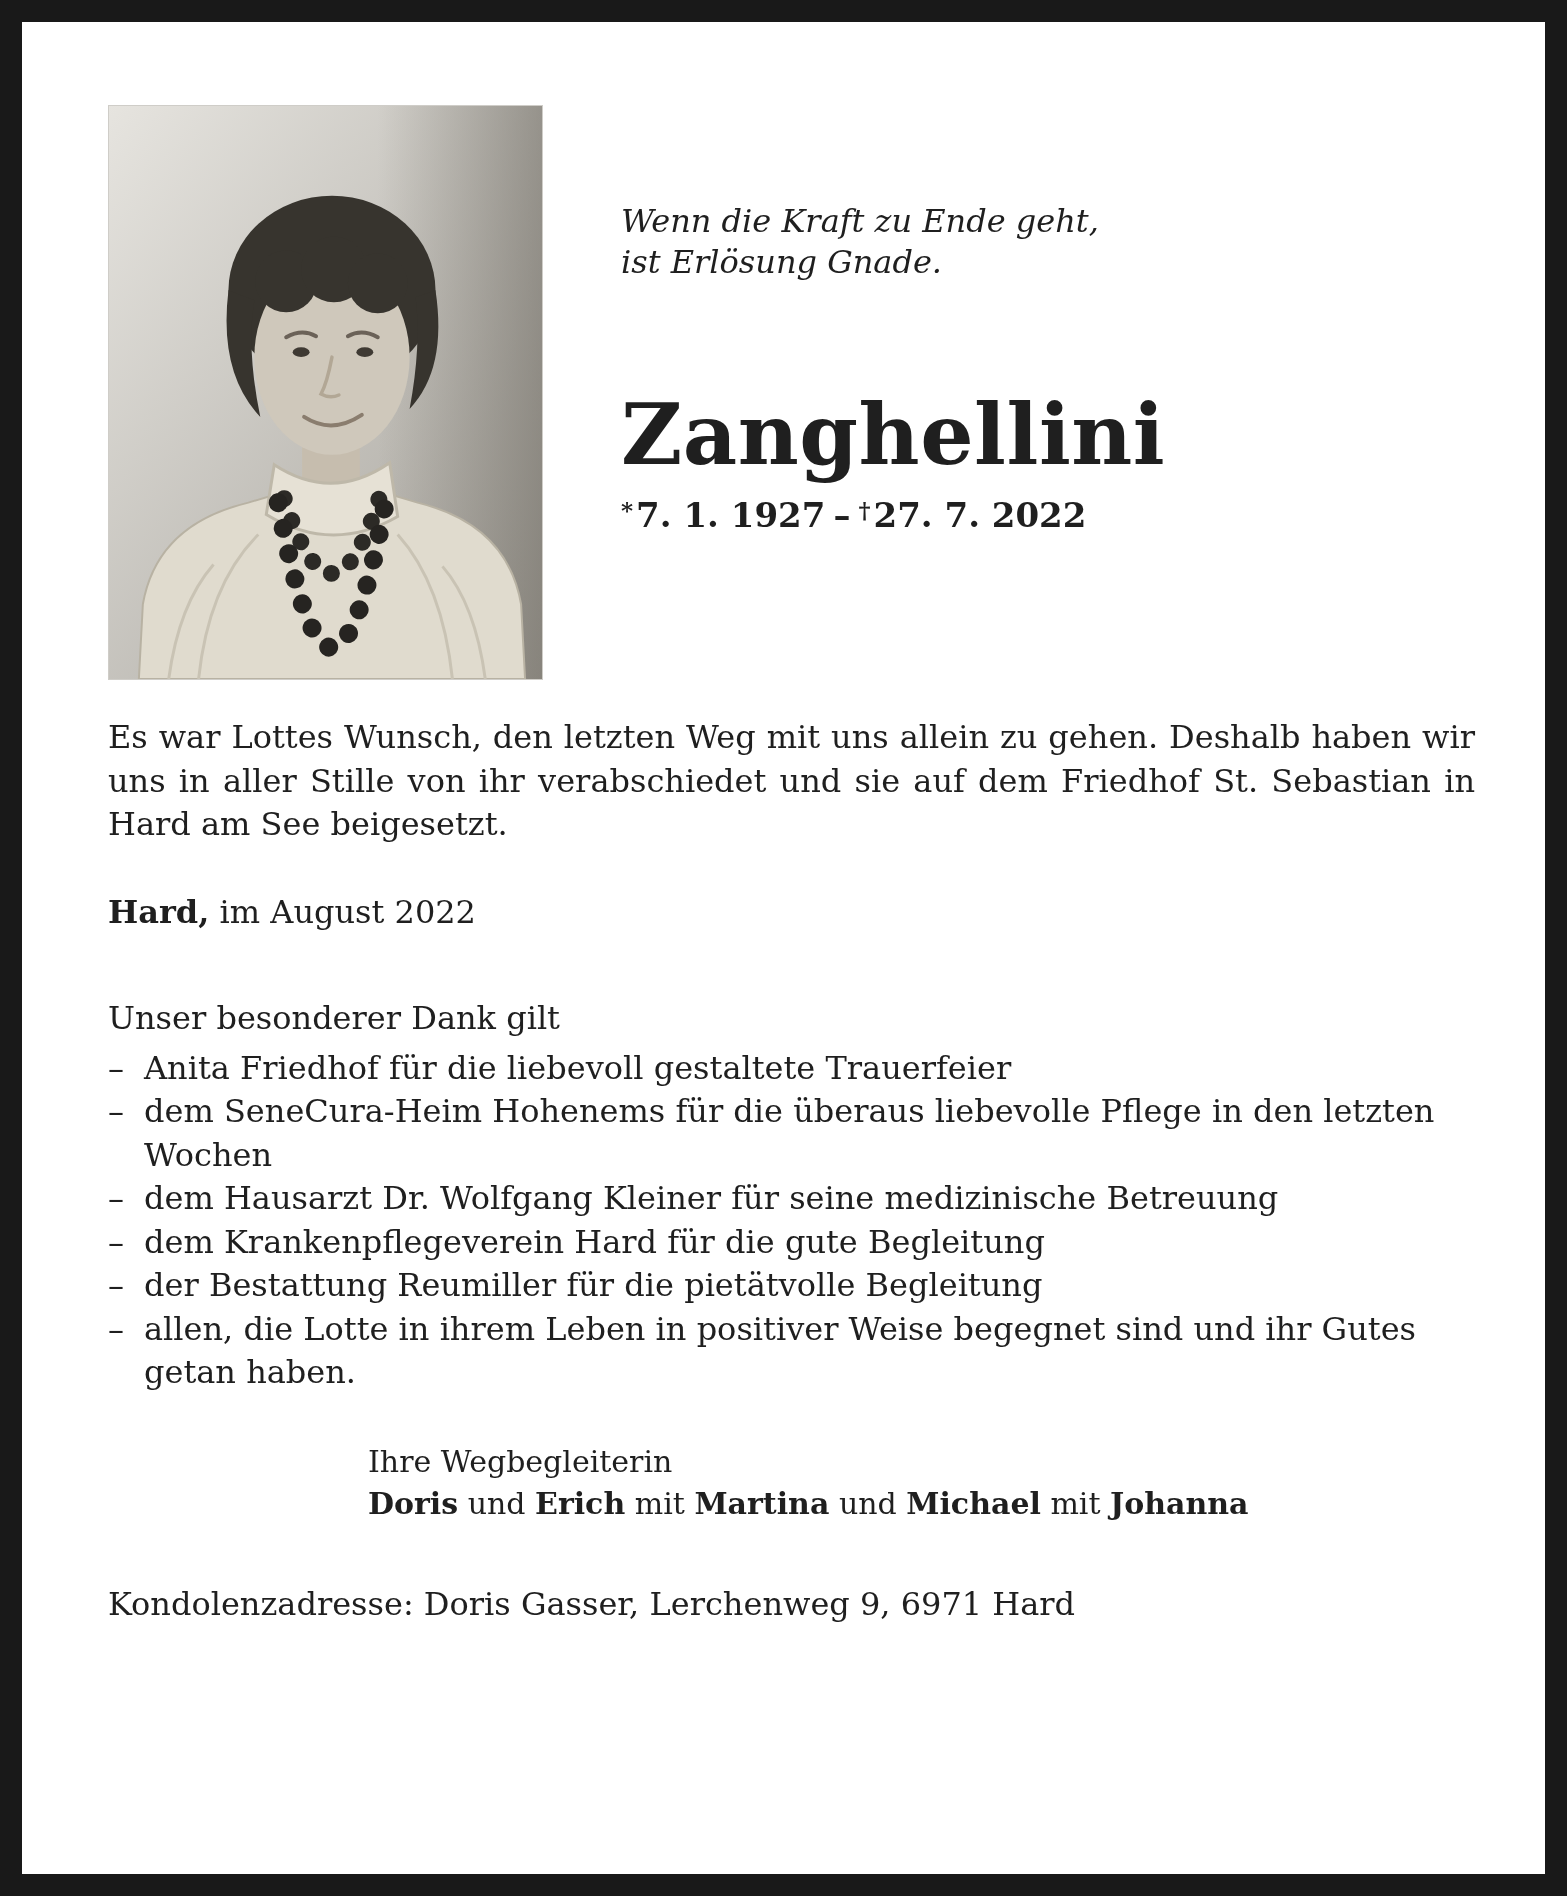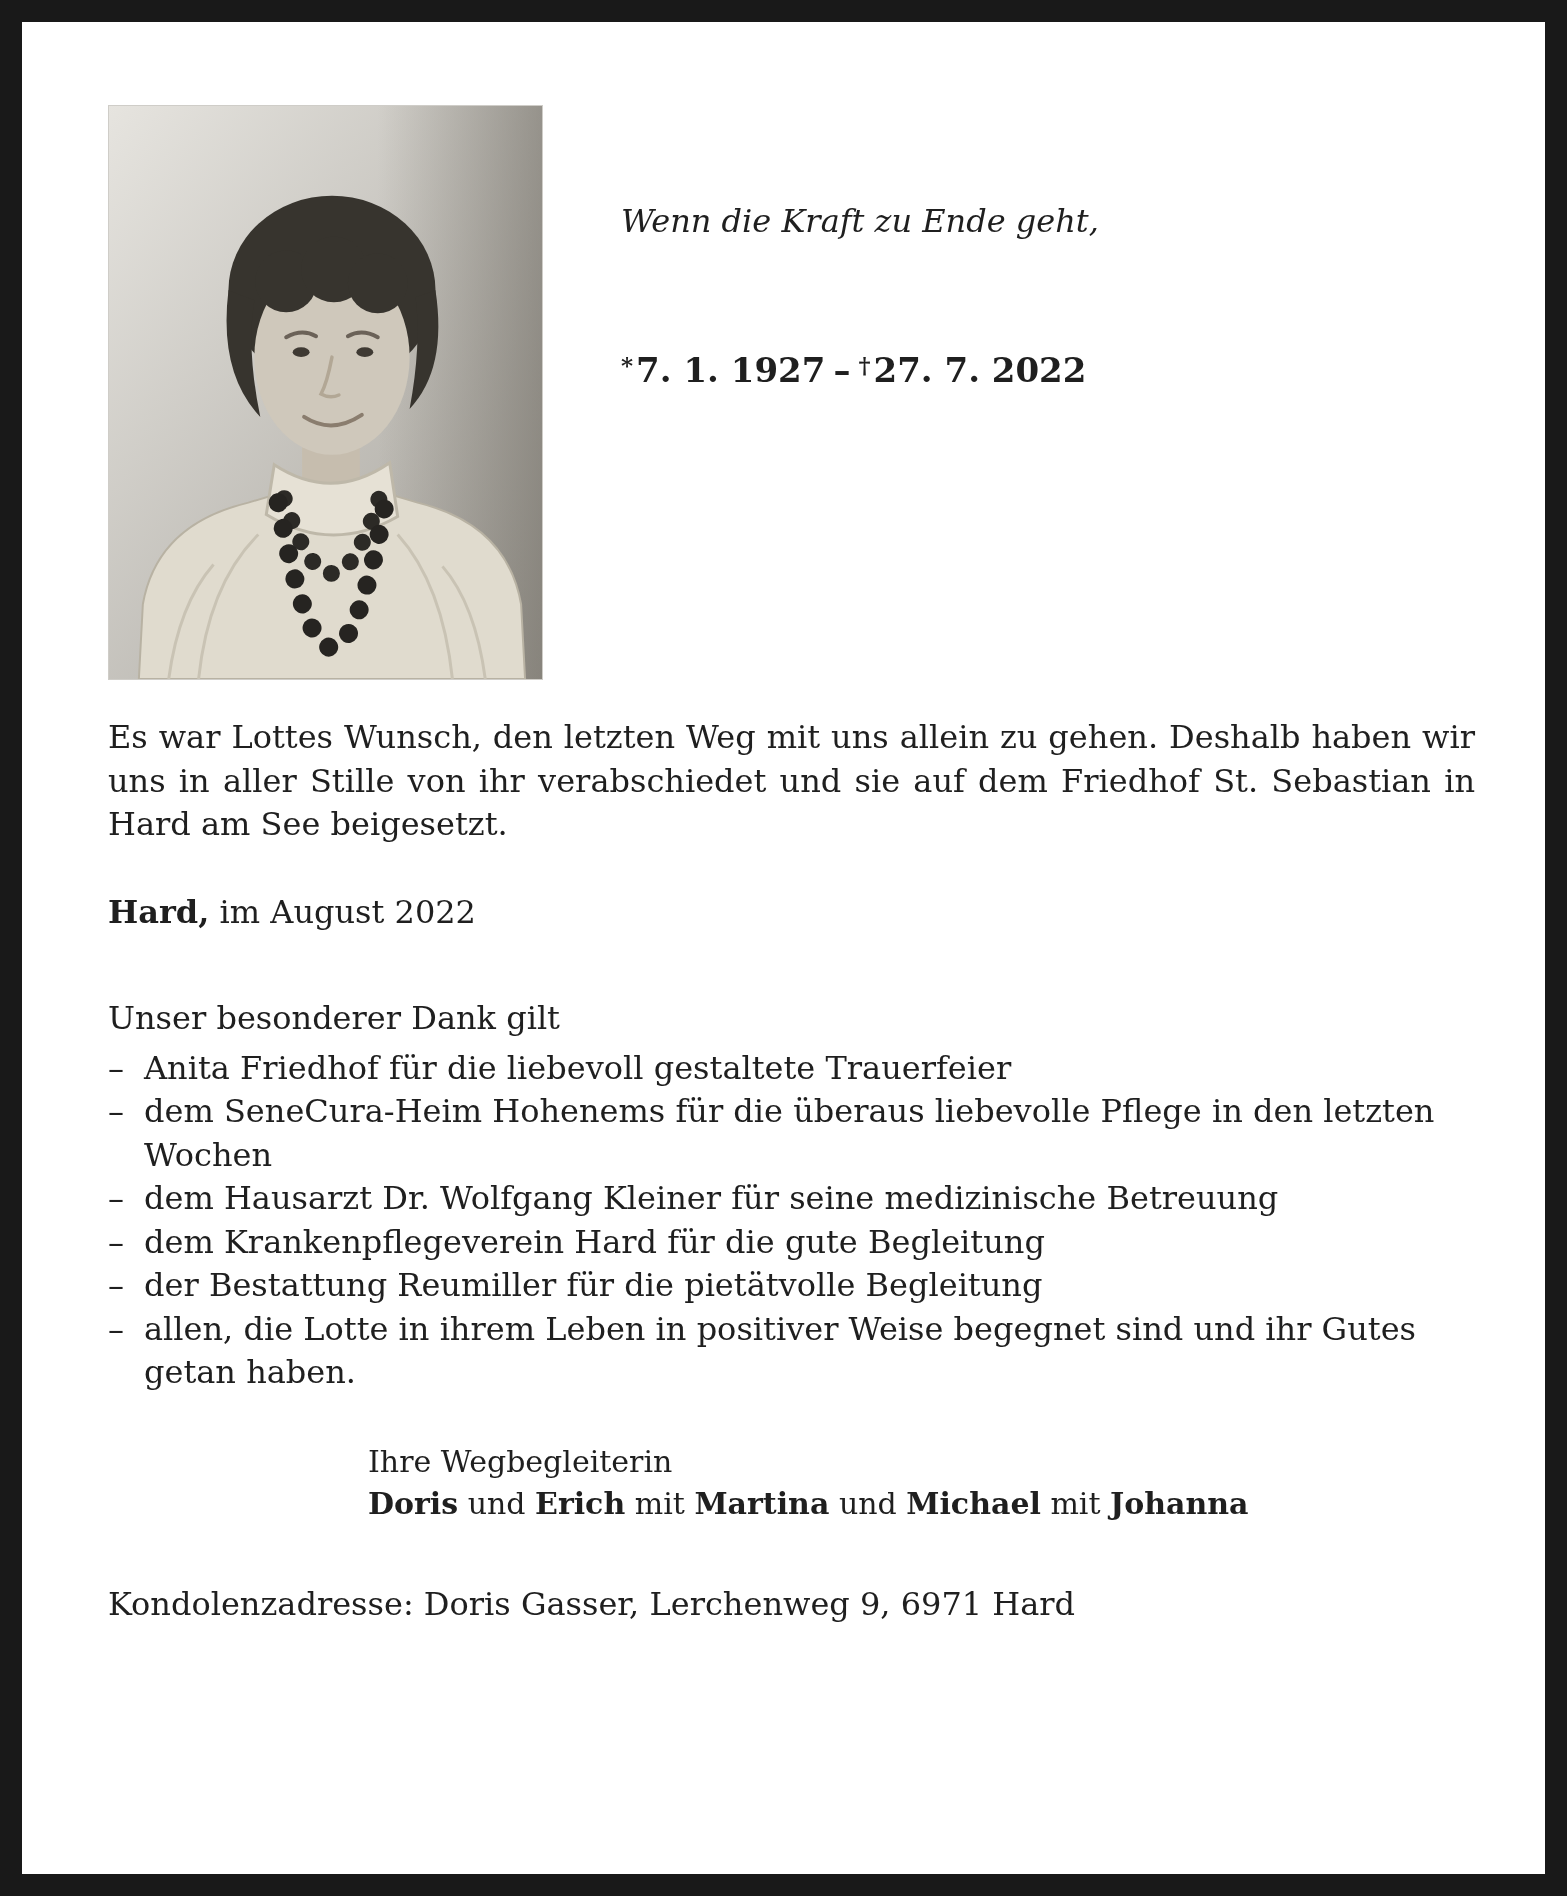--- a/index.html
+++ b/index.html
@@ -119,22 +119,24 @@
 
           <path d="M176 394 Q224 545 272 392" fill="none" stroke="#2c2a26" stroke-width="17" stroke-linecap="round" stroke-dasharray="0.1 23"></path>
 
           <path d="M170 398 Q224 690 278 396" fill="none" stroke="#262421" stroke-width="19" stroke-linecap="round" stroke-dasharray="0.1 26"></path>
         </svg>
       </div>
 
       <div class="header-right">
         <div class="quote">
           <span>Wenn die Kraft zu Ende geht,</span>
+          <span>ist Erlösung Gnade.</span>
         </div>
         <h1 class="name">
+          <span class="name-line">Zanghellini</span>
         </h1>
         <p class="dates">
           <span class="sym">*</span><span>7. 1. 1927</span><span class="sep">–</span><span class="sym">†</span><span>27. 7. 2022</span>
         </p>
       </div>
     </div>
 
     <p class="announcement">Es war Lottes Wunsch, den letzten Weg mit uns allein zu gehen. Deshalb haben wir uns in aller Stille von ihr verabschiedet und sie auf dem Friedhof St. Sebastian in Hard am See beigesetzt.</p>
 
     <p class="dateline">

